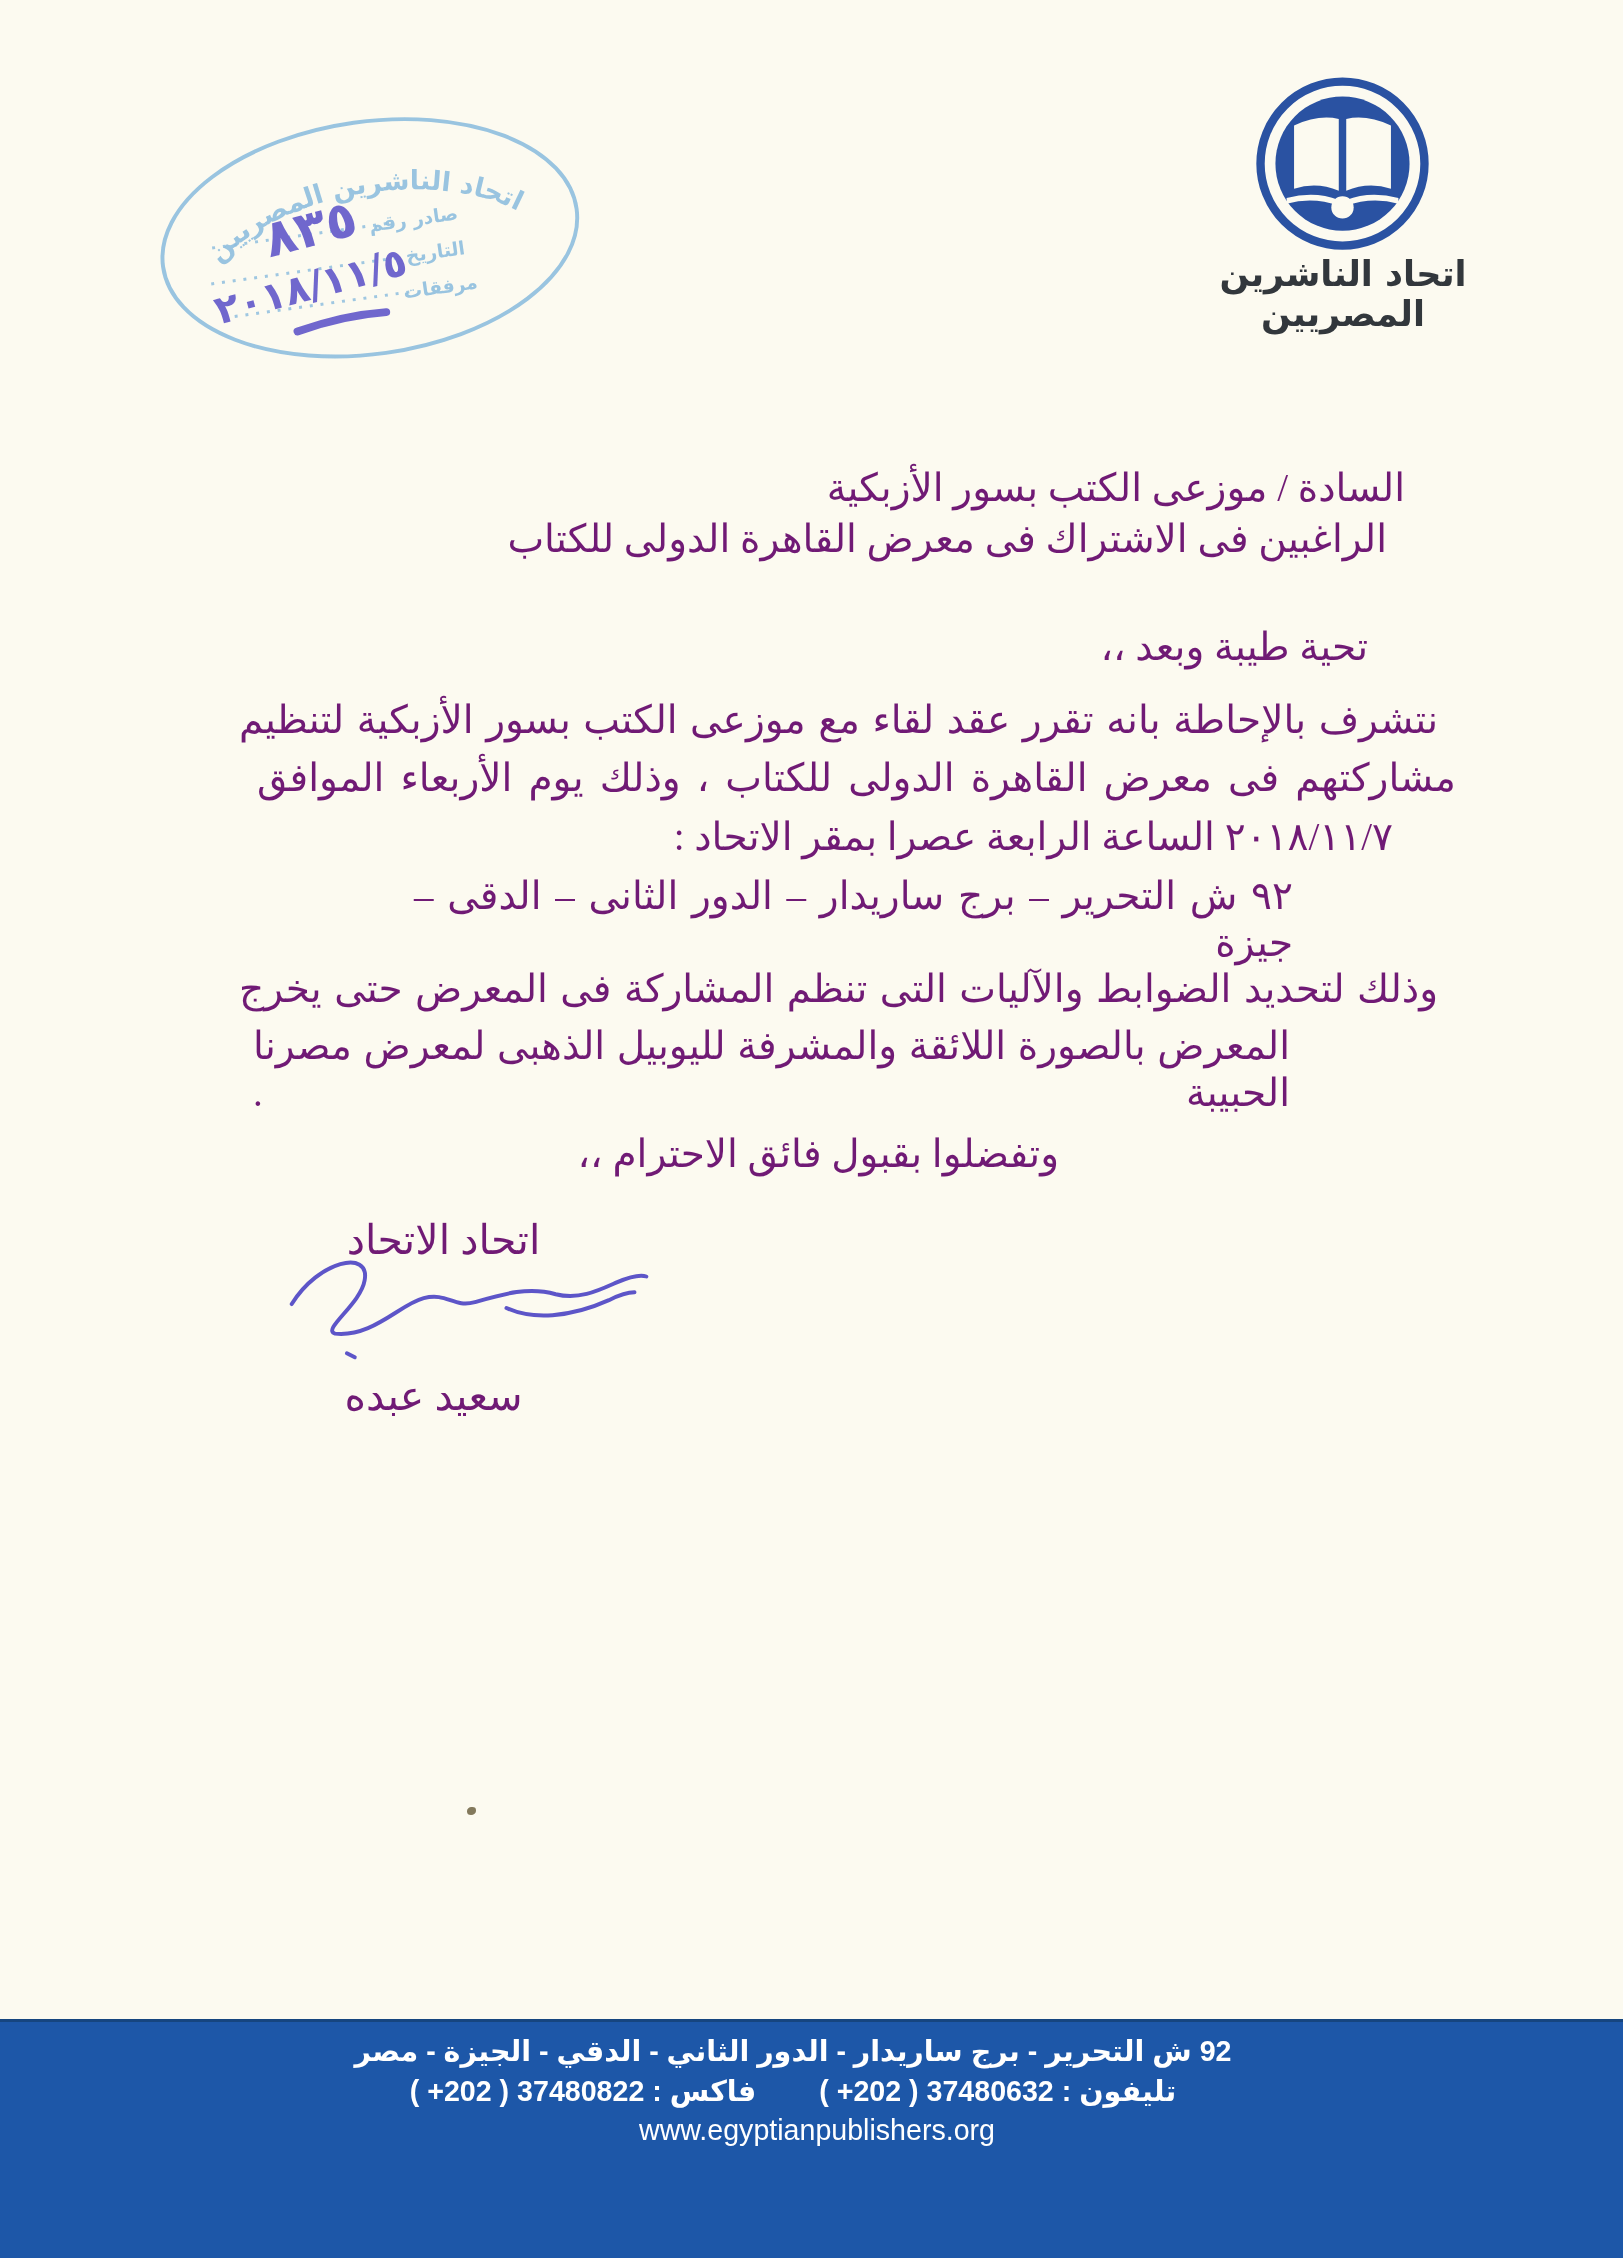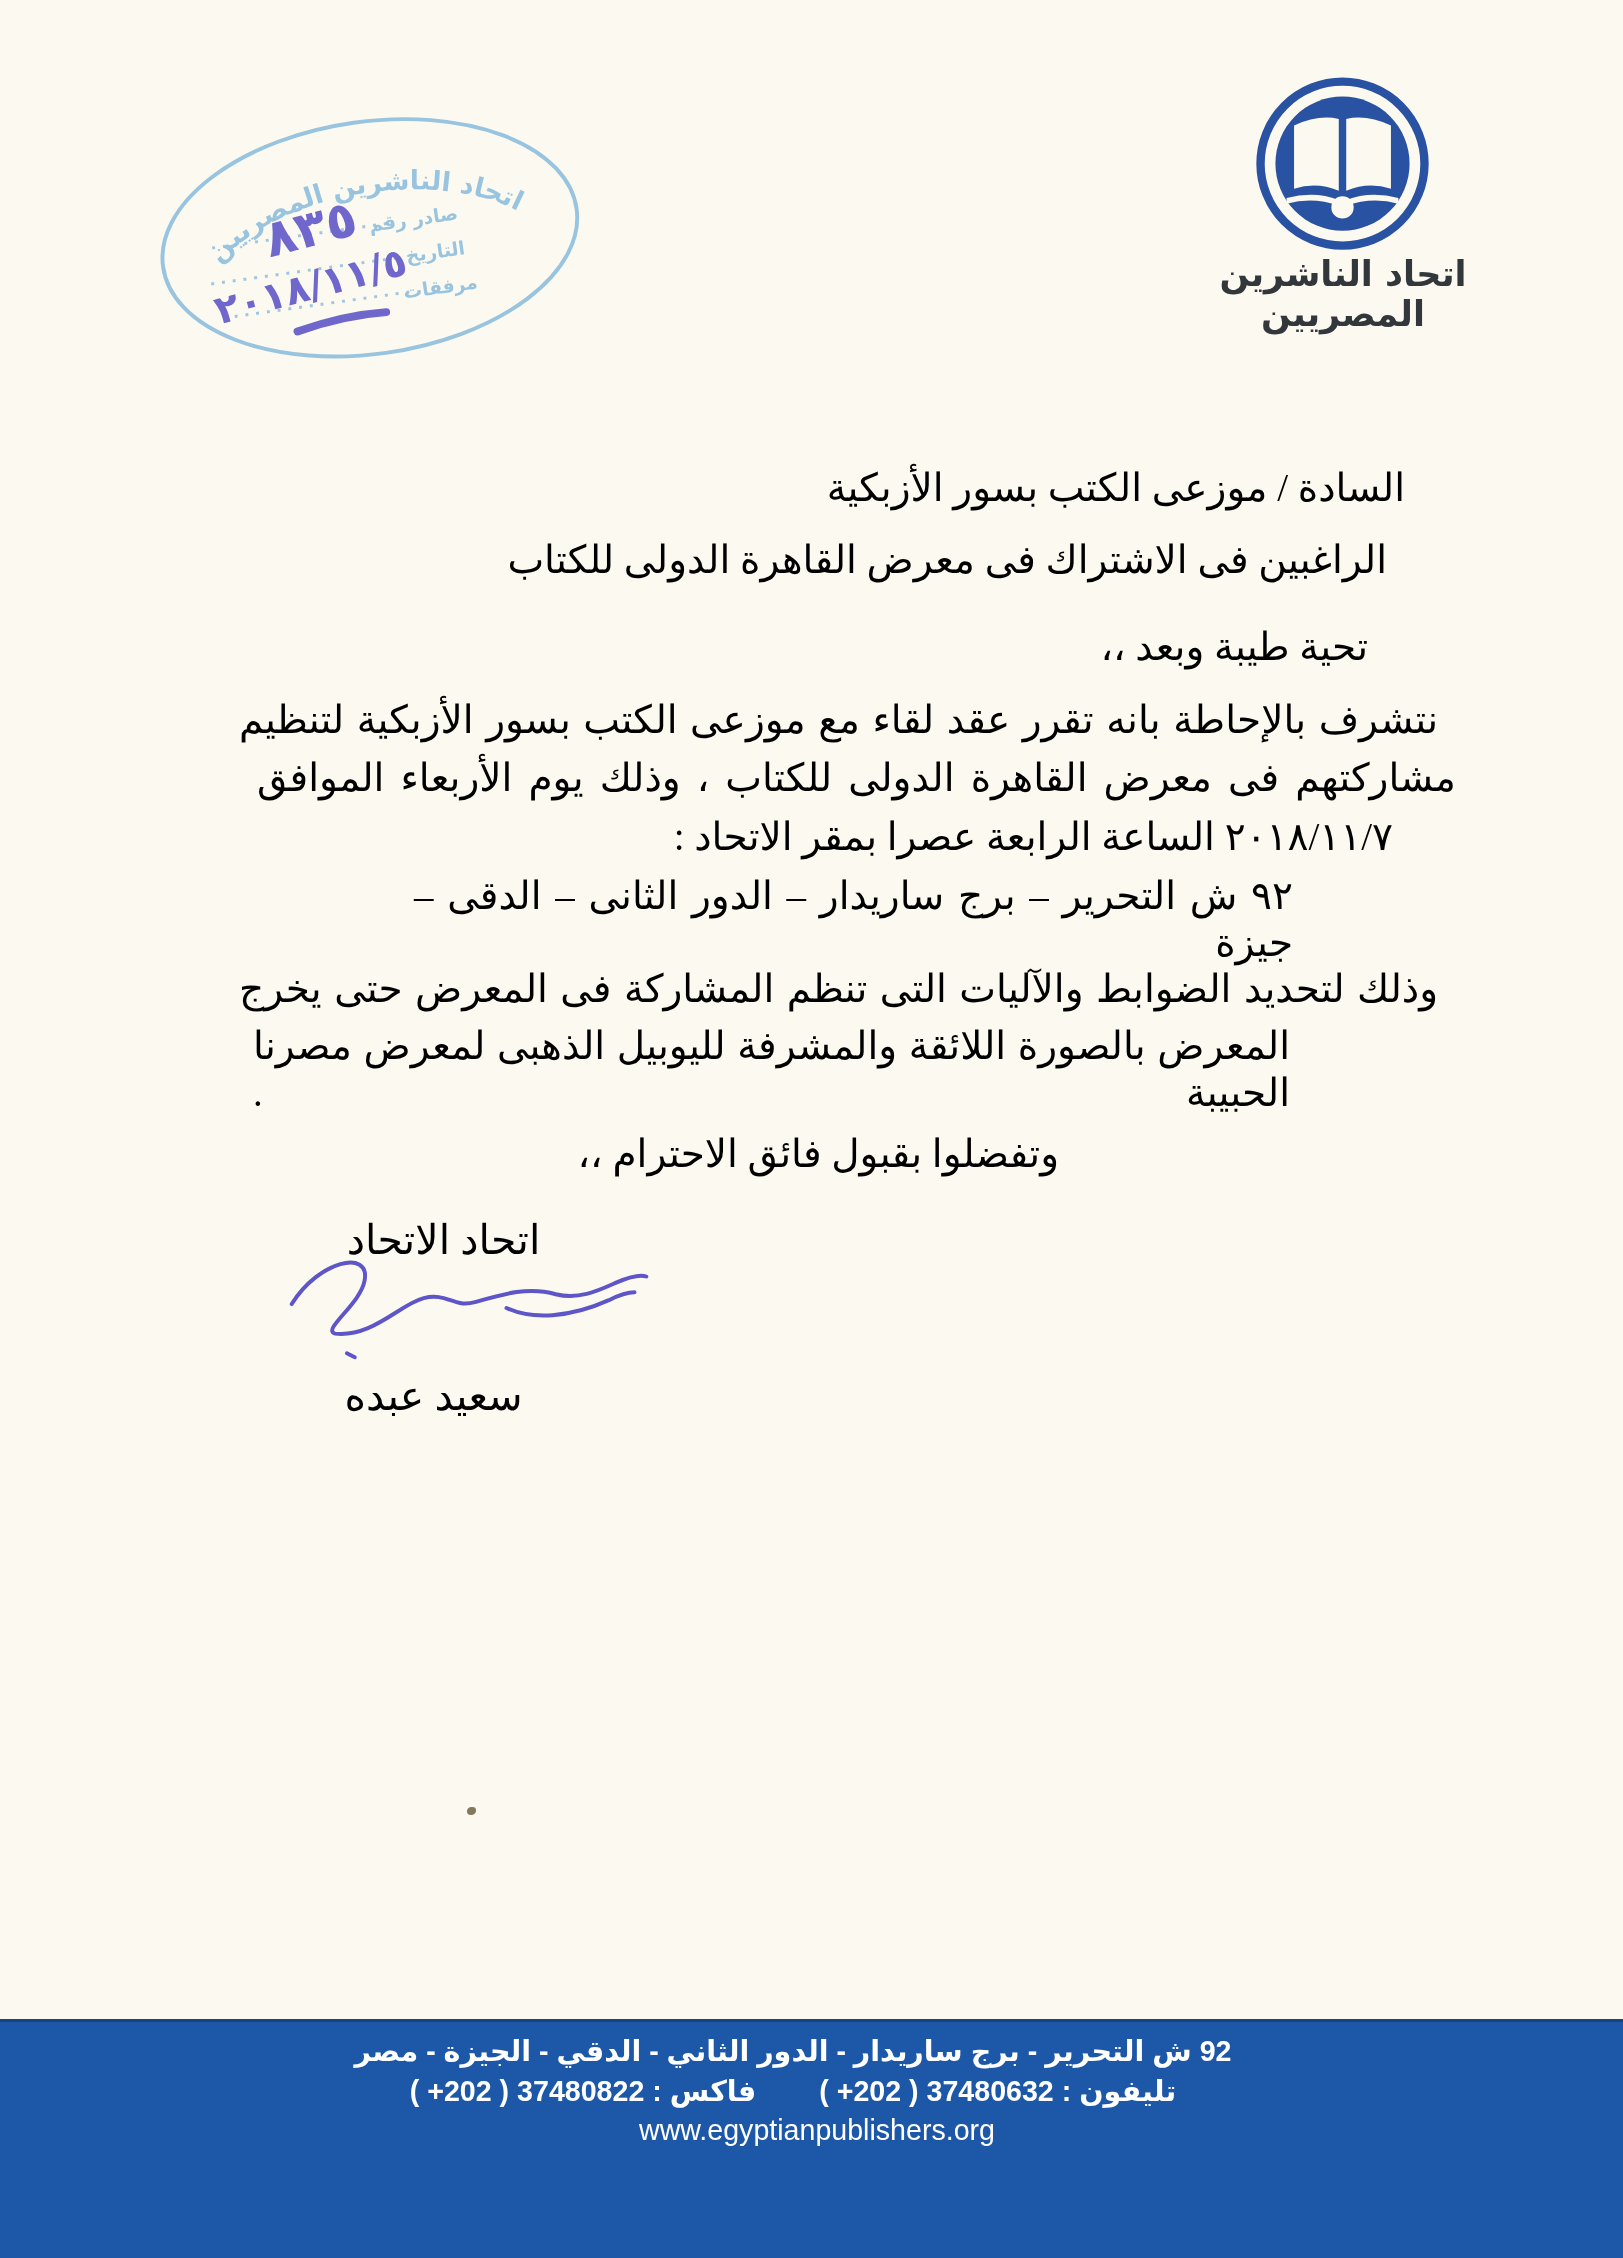--- a/index.html
+++ b/index.html
@@ -16,24 +16,24 @@
   .org-name{
     position:absolute;left:1151px;top:254px;width:384px;
     text-align:center;direction:rtl;
     font-family:"DejaVu Sans","Liberation Sans",sans-serif;
     font-weight:700;font-size:35px;color:#32373c;letter-spacing:0;
   }
   
   .stamp{position:absolute;left:156px;top:110px;width:453px;height:266px;
     transform:rotate(-8deg);opacity:.92;}
   
-  .ln{position:absolute;direction:rtl;font-size:39px;line-height:1.2;color:#000000;white-space:nowrap;}
+  .ln{position:absolute;direction:rtl;font-size:39px;line-height:1.2;color:#701a75;white-space:nowrap;}
   .just{white-space:normal;text-align:justify;text-align-last:justify;}
   .addr1{top:465px;right:218px;}
-  .addr2{top:516px;right:236px;margin-top:21px;}
+  .addr2{top:516px;right:236px;}
   .greet{top:624px;right:255px;}
   .p1l1{top:697px;left:239px;width:1199px;}
   .p1l2{top:755px;left:257px;width:1199px;}
   .p1l3{top:814px;right:230px;}
   .addrline{top:873px;left:414px;width:879px;}
   .p2l1{top:966px;left:239px;width:1199px;}
   .p2l2{top:1023px;left:253px;width:1037px;}
   .closing{top:1131px;right:564px;}
   .sig-title{top:1216px;left:335px;width:217px;text-align:center;font-size:41px;}
   .sig-name{top:1324px;left:325px;width:217px;text-align:center;font-size:41px;margin-top:48px;}

